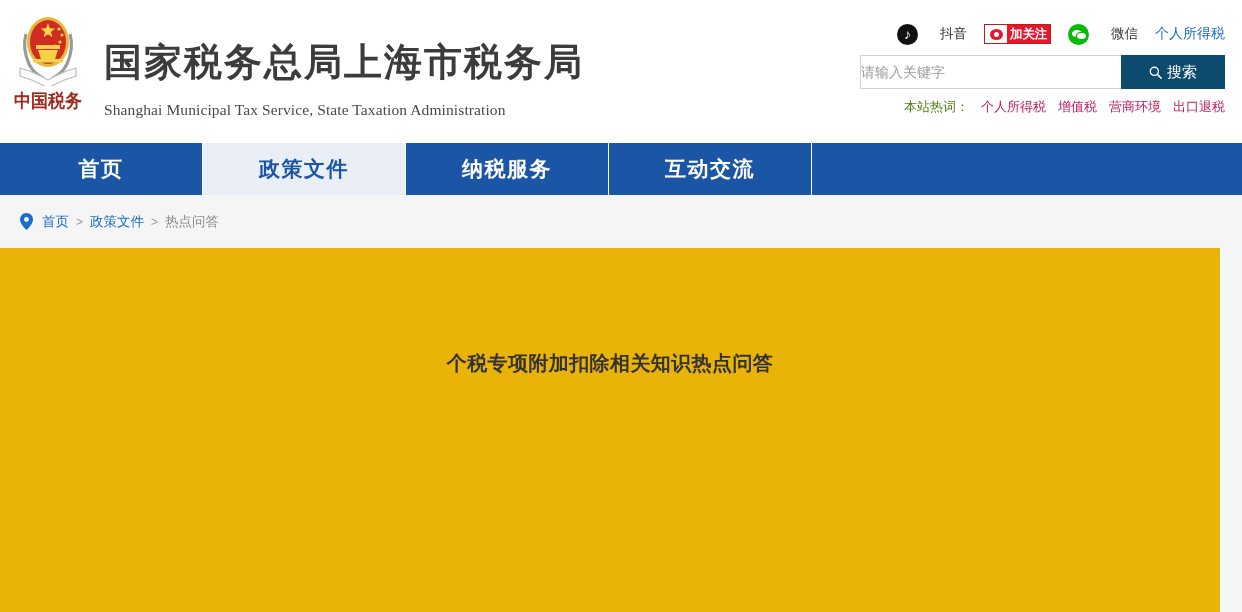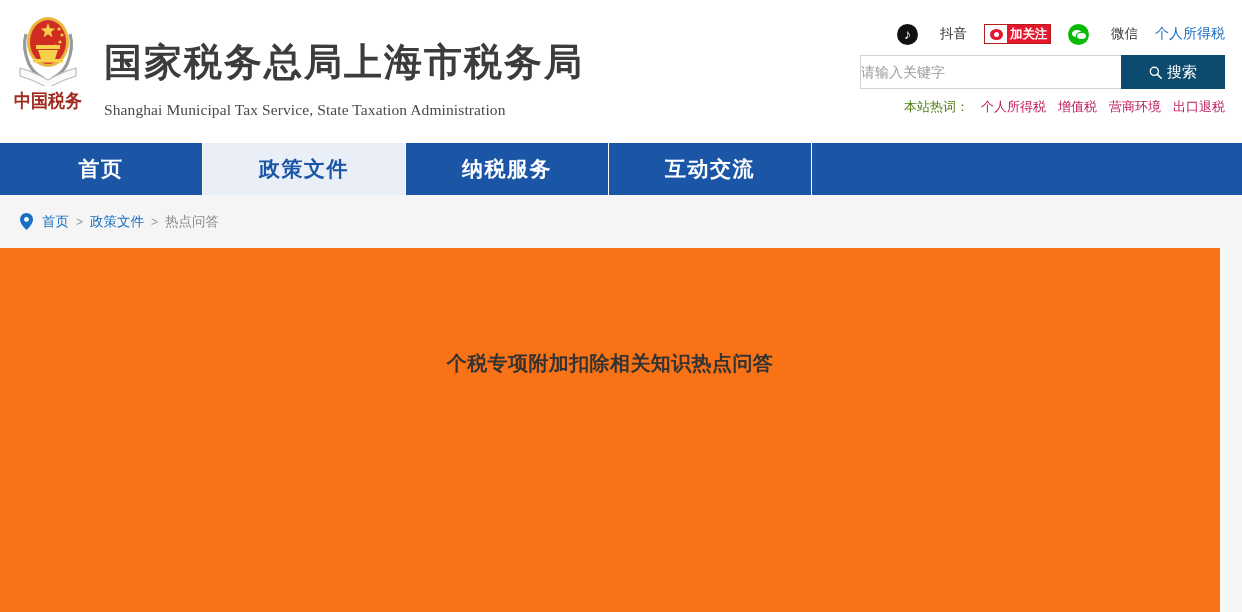--- a/index.html
+++ b/index.html
@@ -170,21 +170,21 @@
   .crumb-sep { font-size: 12px; color: #999; margin-left: 7px; }
   .crumb-sep + .crumb-link { margin-left: 7px; }
   .crumb-current {
     font-size: 13.5px; color: #8a8a8a; margin-left: 7px;
   }
 
   
   .panel {
     position: relative;
     width: 1220px; height: 364px;
-    background: #f97316;
+    background: #eab308;
   }
   .article-title {
     text-align: center;
     font-size: 20px; font-weight: 700; color: #333333;
     letter-spacing: 0.4px;
     padding-top: 102px;
     font-family: "DejaVu Sans", "Liberation Sans", sans-serif;
   }
 </style>
 </head>

